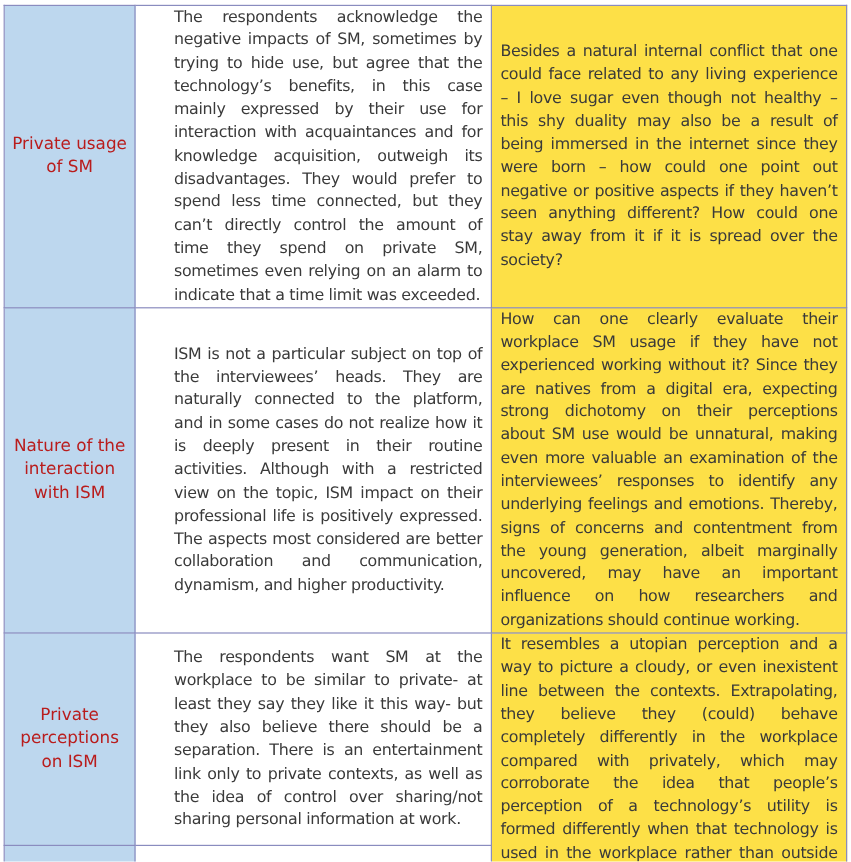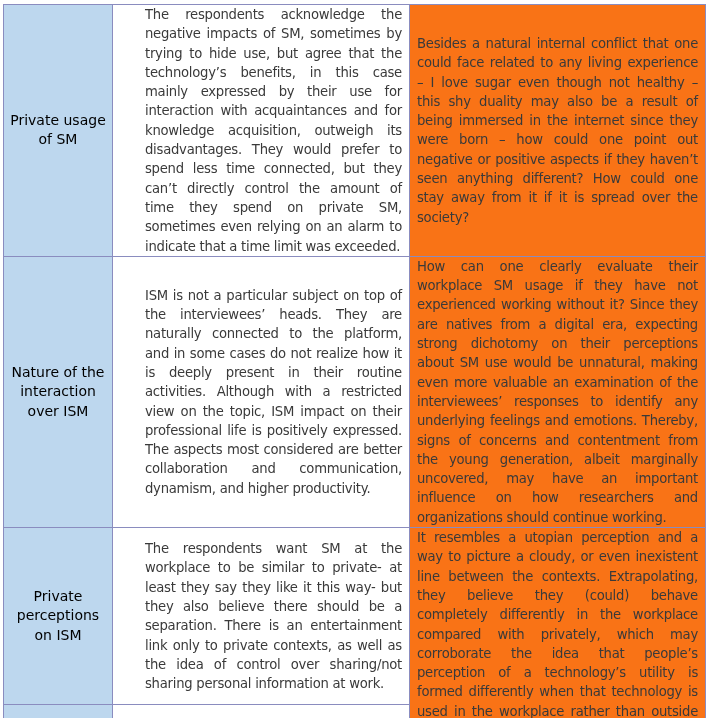--- a/index.html
+++ b/index.html
@@ -30,33 +30,33 @@
     padding: 0 7px;
     font-size: 13.2px;
     line-height: 19.3px;
   }
   .tbl td.label {
     background: #bdd7ee;
     text-align: center;
     font-size: 14px;
     line-height: 19.5px;
     padding: 0 4px;
-    color: #000000;
+    color: #b91c1c;
   }
   .tbl td.desc {
     text-align: justify;
     text-align-last: left;
     letter-spacing: -0.25px;
     padding-left: 32px;
   }
   .tbl td.refl {
     text-align: justify;
     text-align-last: left;
     letter-spacing: -0.25px;
-    background: #f97316;
+    background: #fde047;
   }
   .col1 { width: 109px; }
   .col2 { width: 297px; }
   .col3 { width: 296px; }
   .r1 { height: 217px; }
   .r2 { height: 256px; }
   .r3 { height: 135px; }
   .r4 { height: 99px; }
 </style>
 </head>
@@ -68,21 +68,21 @@
     <col class="col2">
     <col class="col3">
   </colgroup>
   <tbody>
     <tr class="r1">
       <td class="label">Private usage of SM</td>
       <td class="desc">The respondents acknowledge the negative impacts of SM, sometimes by trying to hide use, but agree that the technology’s benefits, in this case mainly expressed by their use for interaction with acquaintances and for knowledge acquisition, outweigh its disadvantages. They would prefer to spend less time connected, but they can’t directly control the amount of time they spend on private SM, sometimes even relying on an alarm to indicate that a time limit was exceeded.</td>
       <td class="refl">Besides a natural internal conflict that one could face related to any living experience – I love sugar even though not healthy – this shy duality may also be a result of being immersed in the internet since they were born – how could one point out negative or positive aspects if they haven’t seen anything different? How could one stay away from it if it is spread over the society?</td>
     </tr>
     <tr class="r2">
-      <td class="label">Nature of the interaction over ISM</td>
+      <td class="label">Nature of the interaction with ISM</td>
       <td class="desc">ISM is not a particular subject on top of the interviewees’ heads. They are naturally connected to the platform, and in some cases do not realize how it is deeply present in their routine activities. Although with a restricted view on the topic, ISM impact on their professional life is positively expressed. The aspects most considered are better collaboration and communication, dynamism, and higher productivity.</td>
       <td class="refl">How can one clearly evaluate their workplace SM usage if they have not experienced working without it? Since they are natives from a digital era, expecting strong dichotomy on their perceptions about SM use would be unnatural, making even more valuable an examination of the interviewees’ responses to identify any underlying feelings and emotions. Thereby, signs of concerns and contentment from the young generation, albeit marginally uncovered, may have an important influence on how researchers and organizations should continue working.</td>
     </tr>
     <tr class="r3">
       <td class="label">Private perceptions on ISM</td>
       <td class="desc">The respondents want SM at the workplace to be similar to private- at least they say they like it this way- but they also believe there should be a separation. There is an entertainment link only to private contexts, as well as the idea of control over sharing/not sharing personal information at work.</td>
       <td class="refl" rowspan="2">It resembles a utopian perception and a way to picture a cloudy, or even inexistent line between the contexts. Extrapolating, they believe they (could) behave completely differently in the workplace compared with privately, which may corroborate the idea that people’s perception of a technology’s utility is formed differently when that technology is used in the workplace rather than outside of it. However, the question raised is whether this idea remains valid in our contemporary society in which the line between personal and professional is increasingly blurry.</td>
     </tr>
     <tr class="r4">
       <td class="label">Blurring lines between rest and work times</td>

